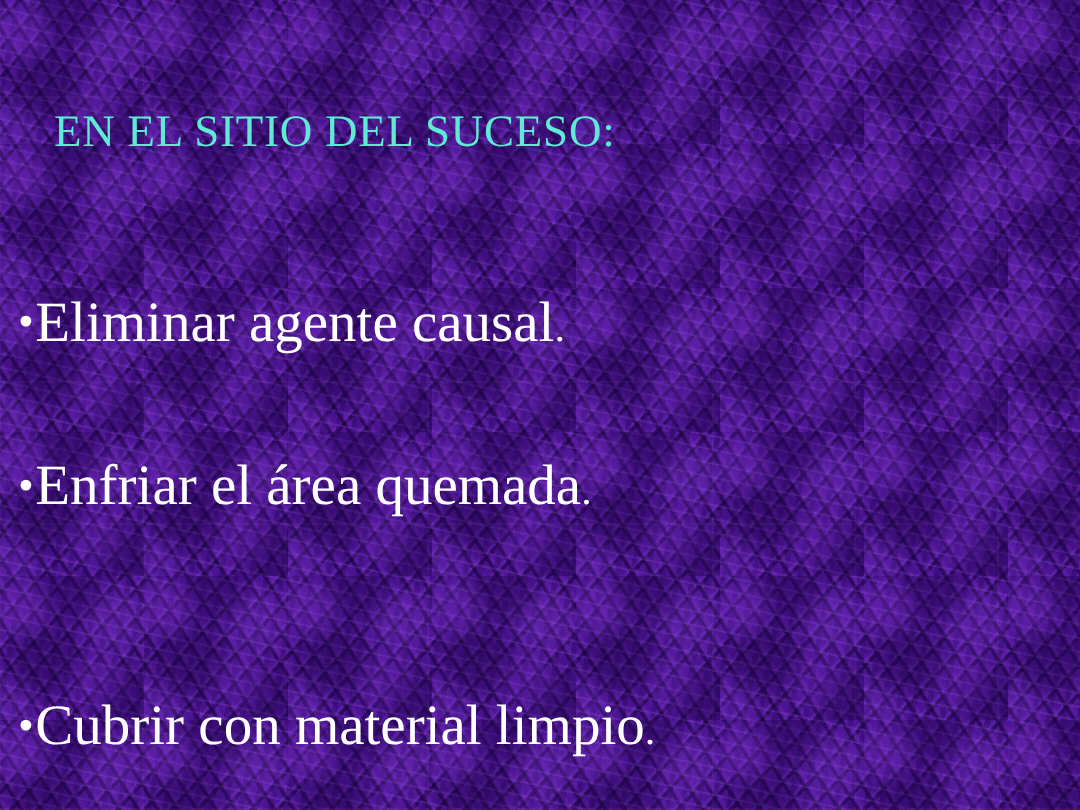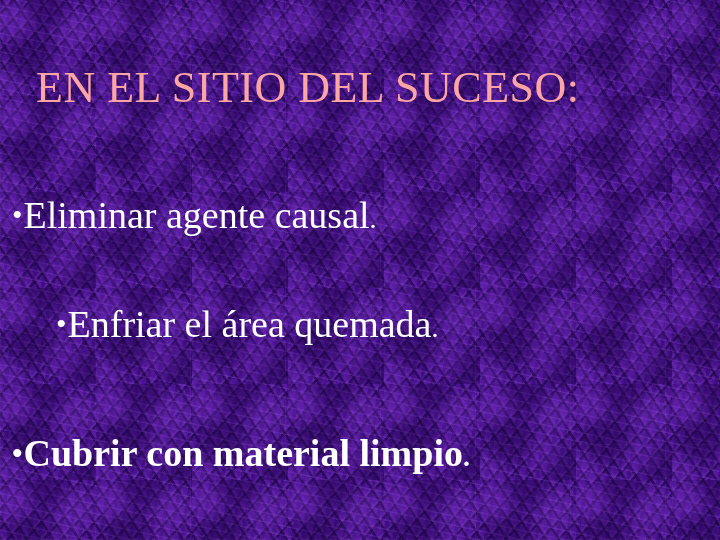--- a/index.html
+++ b/index.html
@@ -75,38 +75,38 @@
   
   #content {
     position: absolute;
     inset: 0;
   }
 
   #slide-title {
     position: absolute;
     left: 36px;
     top: 64px;
-    color: #fca5a5;
-    font-size: 44px;
+    color: #5eead4;
+    font-size: 30px;
     line-height: 48px;
     letter-spacing: 0.5px;
     white-space: nowrap;
   }
 
   .bullet-line {
     position: absolute;
     left: 12px;
     color: #ffffff;
     font-size: 38px;
     line-height: 48px;
     white-space: nowrap;
   }
   #bullet-0 { top: 160px; margin-top: 31px; }
-  #bullet-1 { top: 300px; margin-left: 44px; }
-  #bullet-2 { top: 429px; font-weight: bold; }
+  #bullet-1 { top: 300px; }
+  #bullet-2 { top: 460px; }
 
   .bullet-mark {
     font-size: 30px;
     vertical-align: 0.10em;
     margin-right: 1px;
   }
   .bullet-text { }
   .bullet-stop {
     font-size: 28px;
   }

